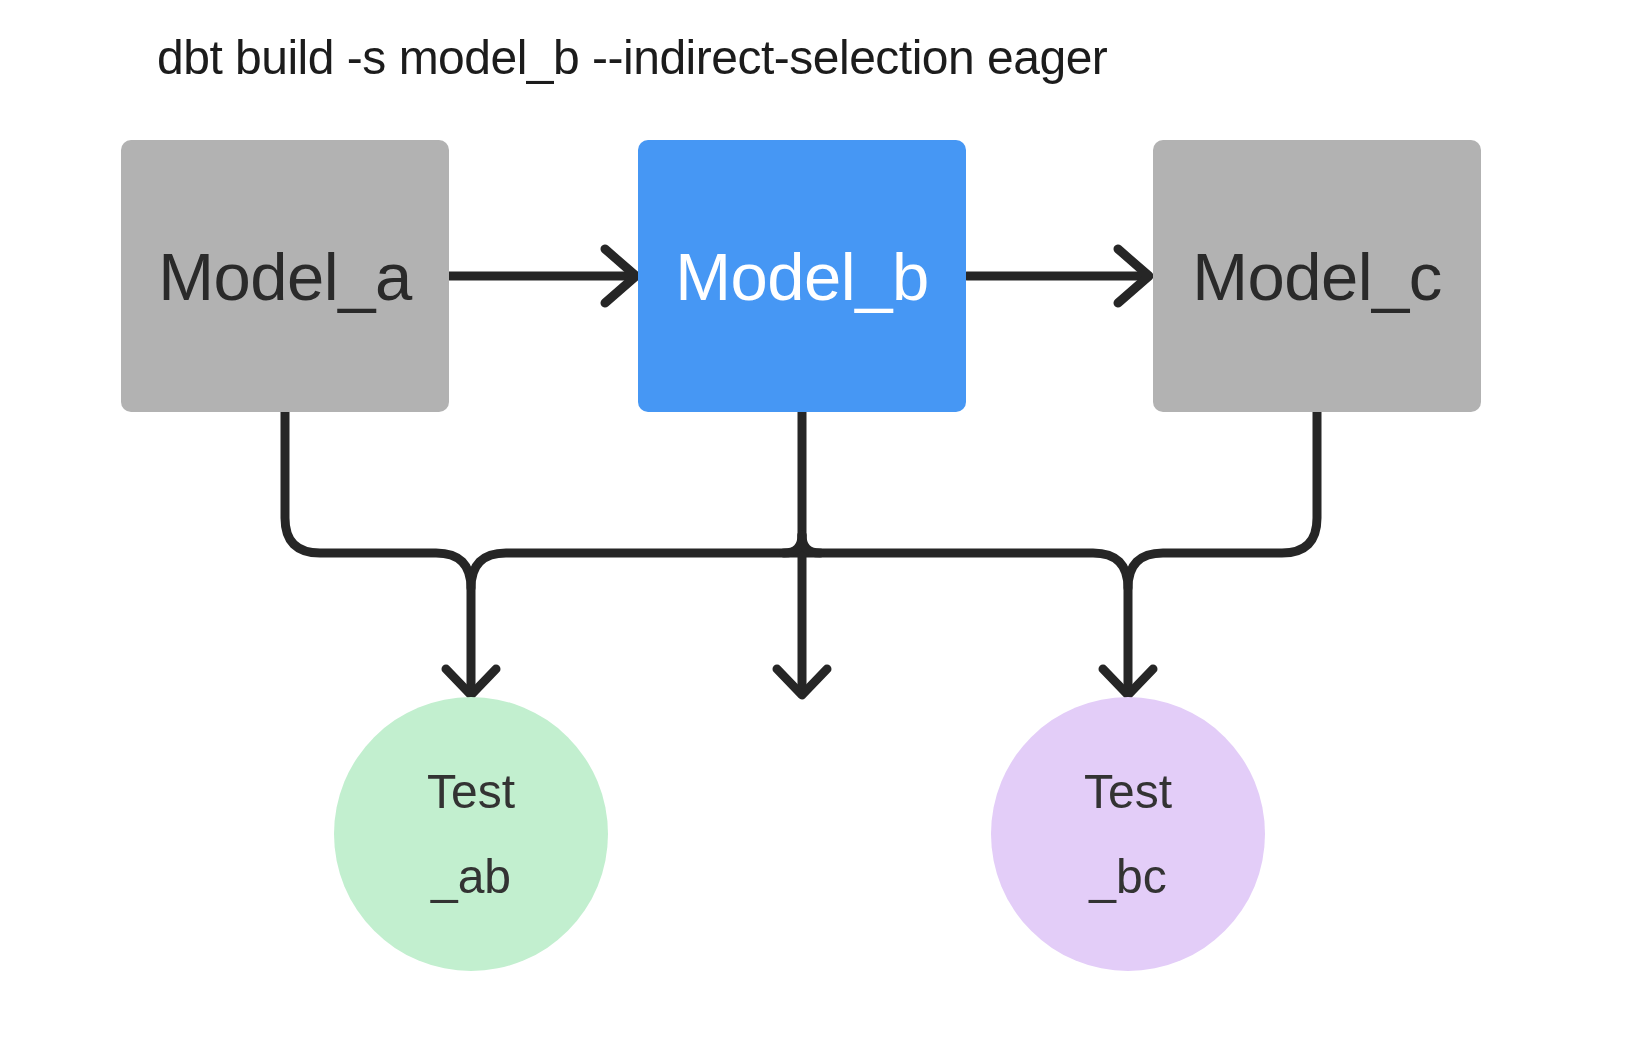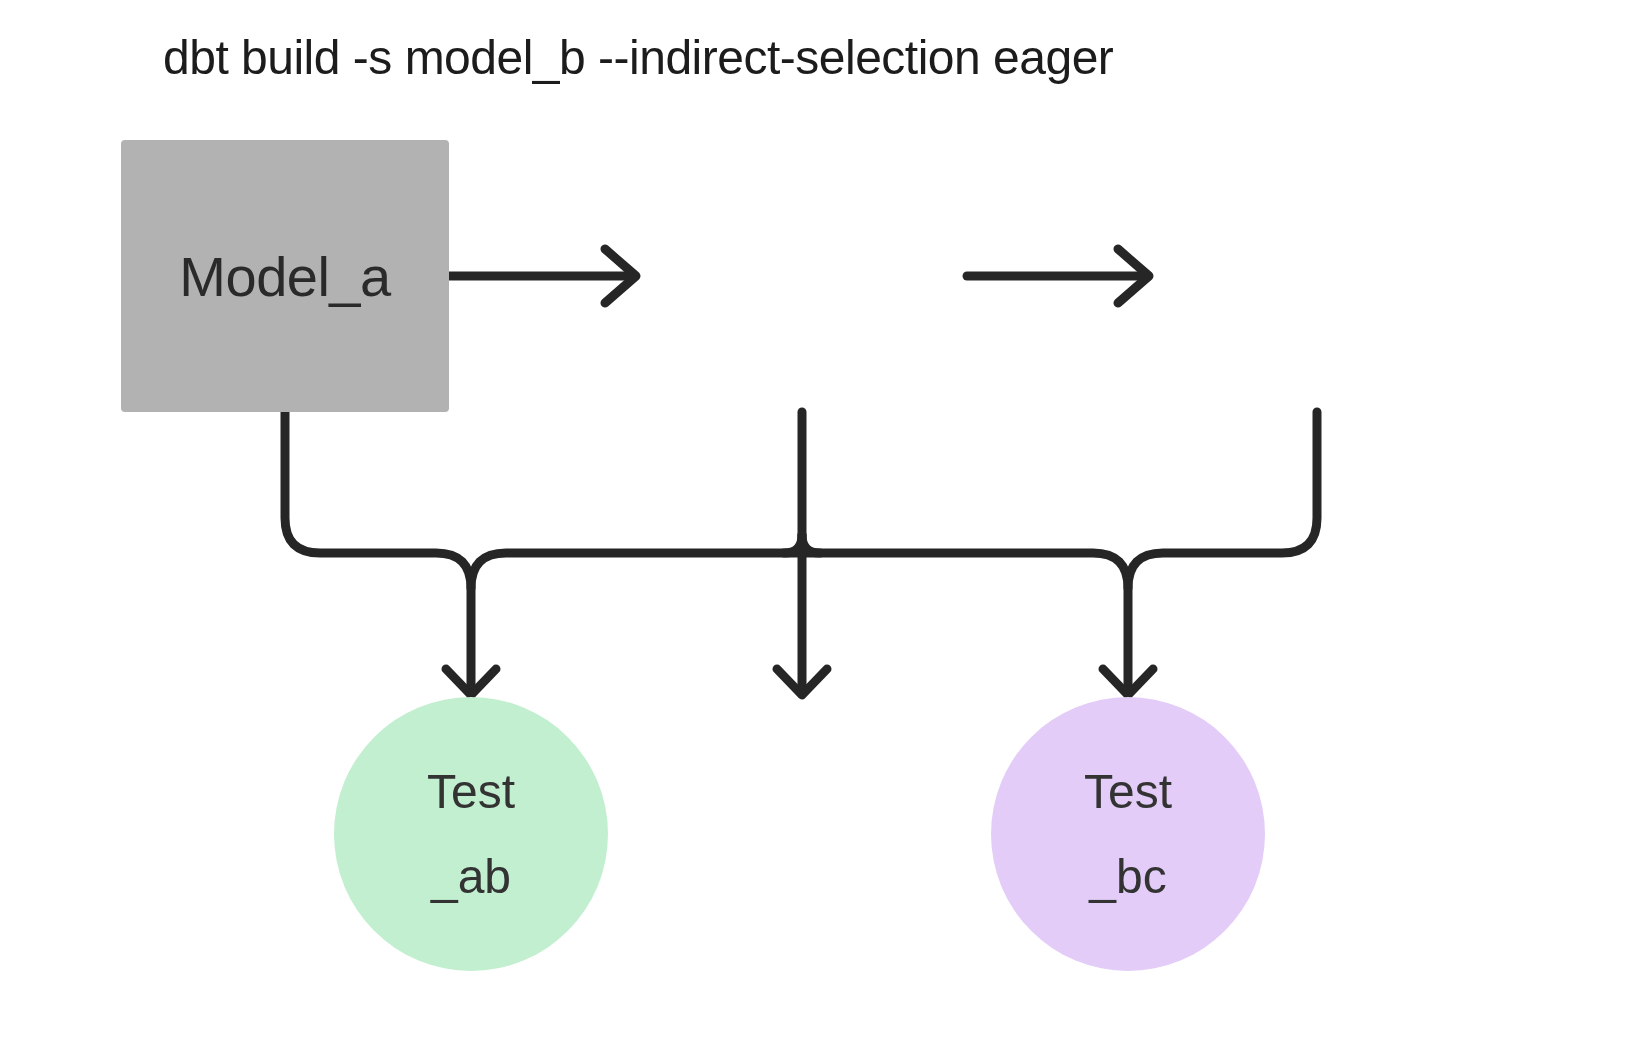--- a/index.html
+++ b/index.html
@@ -17,44 +17,43 @@
   }
   .title {
     position: absolute;
     left: 157px;
     top: 30px;
     font-size: 48px;
     font-weight: 400;
     letter-spacing: -0.5px;
     color: var(--title-text, #1c1c1c);
     white-space: nowrap;
-    margin-left: 6px;
   }
   .connectors {
     position: absolute;
     left: 0;
     top: 0;
   }
   .edge {
     fill: none;
     stroke: var(--edge, #262626);
     stroke-width: 9;
     stroke-linecap: round;
     stroke-linejoin: round;
   }
   .model-box {
     position: absolute;
     top: 140px;
     width: 328px;
     height: 272px;
-    border-radius: 4px;
+    border-radius: 10px;
     display: flex;
     align-items: center;
     justify-content: center;
-    font-size: 56px;
+    font-size: 67px;
     letter-spacing: -0.5px;
   }
   .model-box.default {
     background: var(--model-default, #b2b2b2);
     color: var(--model-text-dark, #2a2a2a);
   }
   .model-box.selected {
     background: var(--model-selected, #4697f4);
     color: var(--model-text-light, #ffffff);
   }
@@ -99,20 +98,26 @@
     <path class="edge" d="M784,553 Q802,553 802,535"></path>
     <path class="edge" d="M820,553 Q802,553 802,535"></path>
     <path class="edge" d="M446,669 L471,695 L496,669"></path>
     <path class="edge" d="M777,669 L802,695 L827,669"></path>
     <path class="edge" d="M1103,669 L1128,695 L1153,669"></path>
   </svg>
 
   <div class="model-box default" id="model-a">
     <span>Model_a</span>
   </div>
+  <div class="model-box selected" id="model-b">
+    <span>Model_b</span>
+  </div>
+  <div class="model-box default" id="model-c">
+    <span>Model_c</span>
+  </div>
 
   <div class="test-circle" id="test-ab">
     <span>Test</span>
     <span>_ab</span>
   </div>
   <div class="test-circle" id="test-bc">
     <span>Test</span>
     <span>_bc</span>
   </div>
 

